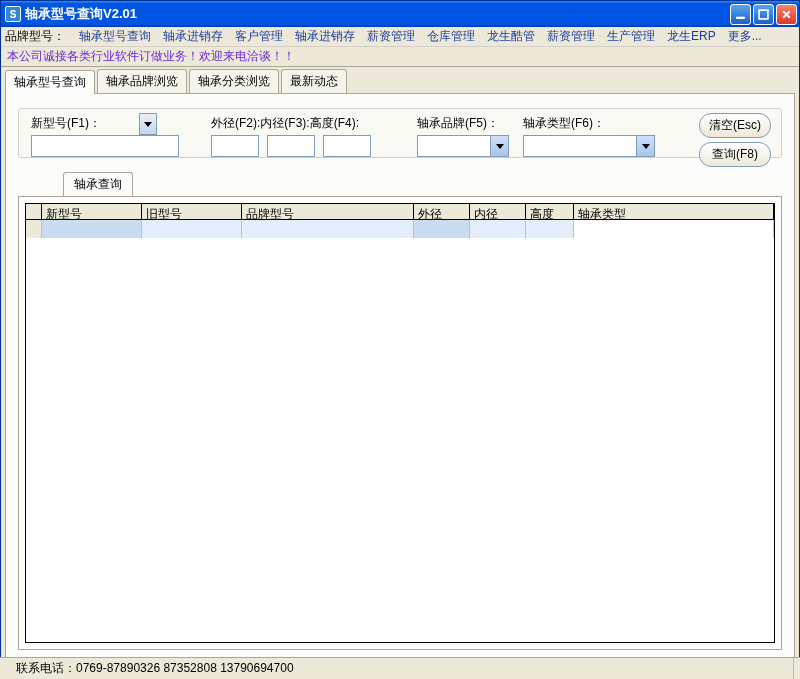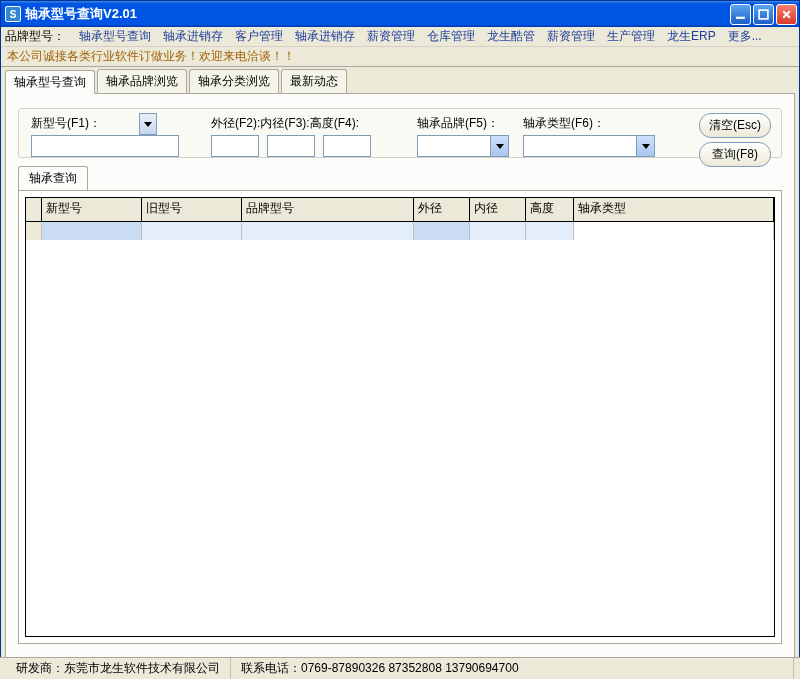--- a/index.html
+++ b/index.html
@@ -59,21 +59,21 @@
       cursor: pointer;
     }
 
     
     .announce {
       height: 20px;
       background: #ece9d8;
       display: flex;
       align-items: center;
       padding: 0 6px;
-      color: #a16207;
+      color: #6d28d9;
       border-bottom: 1px solid #aca899;
     }
 
     
     .main-area {
       padding: 2px 4px 0 4px;
       background: #ece9d8;
     }
     .tabs { display: flex; position: relative; z-index: 2; }
     .tab {
@@ -101,21 +101,21 @@
 
     
     .search-panel {
       border: 1px solid #d4d0c8;
       background: #fafaf5;
       padding: 10px 8px;
       display: flex;
       align-items: center;
       gap: 8px;
       border-radius: 3px;
-      margin-bottom: 8px;
+      margin-bottom: 14px;
     }
     .field-label { white-space: nowrap; }
     .combo, .textin, .dropsel {
       border: 1px solid #7f9db9;
       background: #fff;
       height: 22px;
       font-size: 12px;
       padding: 2px;
     }
     .combo-btn {
@@ -146,36 +146,37 @@
 
     
     .inner-tabs { display:flex; position:relative; z-index:2;}
     .inner-tab {
       padding: 3px 10px;
       border: 1px solid #aca899;
       border-bottom: none;
       background: #fcfcfa;
       border-radius: 3px 3px 0 0;
       cursor: pointer;
+      margin-left: 45px;
     }
     .inner-content {
       border: 1px solid #aca899;
       background: #fff;
       height: 454px;
       padding: 6px;
     }
     .grid {
       width: 100%;
       border: 1px solid #000;
       height: 440px;
       background: #fff;
     }
     .grid-header {
       display: flex;
-      height: 24px;
+      height: 16px;
     }
     .grid-sel {
       width: 16px;
       border-right: 1px solid #000;
       border-bottom: 1px solid #000;
       background: #ece9d8;
     }
     .gh-cell {
       border-right: 1px solid #000;
       border-bottom: 1px solid #000;
@@ -334,15 +335,14 @@
           <div class="gr-cell alt" style="width:48px"></div>
           <div class="gr-cell alt" style="flex:1;background:#fff"></div>
         </div>
       </div>
     </div>
 
   </div>
 </div>
 
 <div class="statusbar">
-  <div class="sb-sec">研发商：东莞市龙生软件技术有限公司</div>
   <div class="sb-sec" style="flex:1">联系电话：0769-87890326 87352808 13790694700</div>
 </div>
 
 </body></html>

